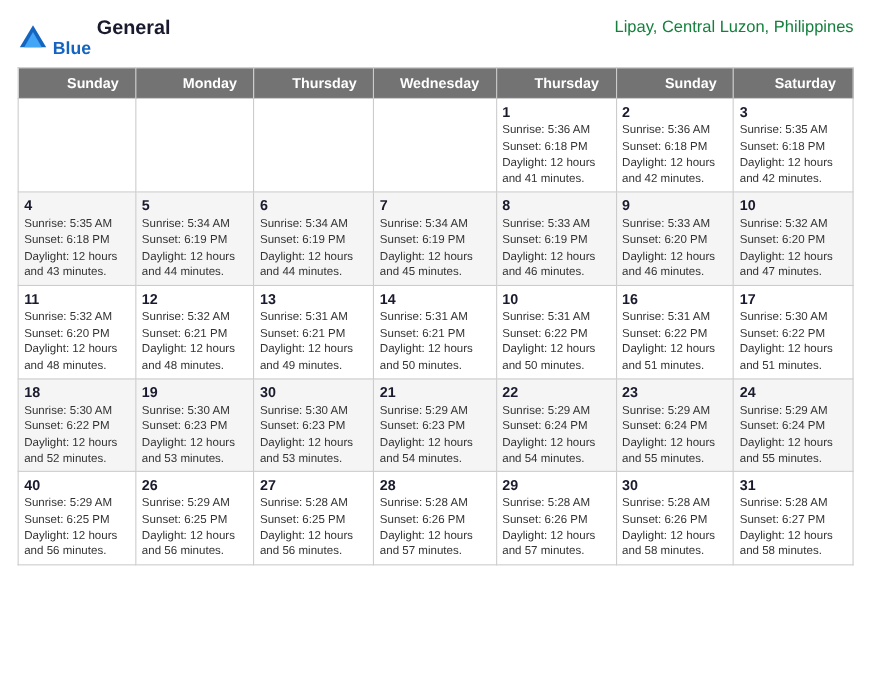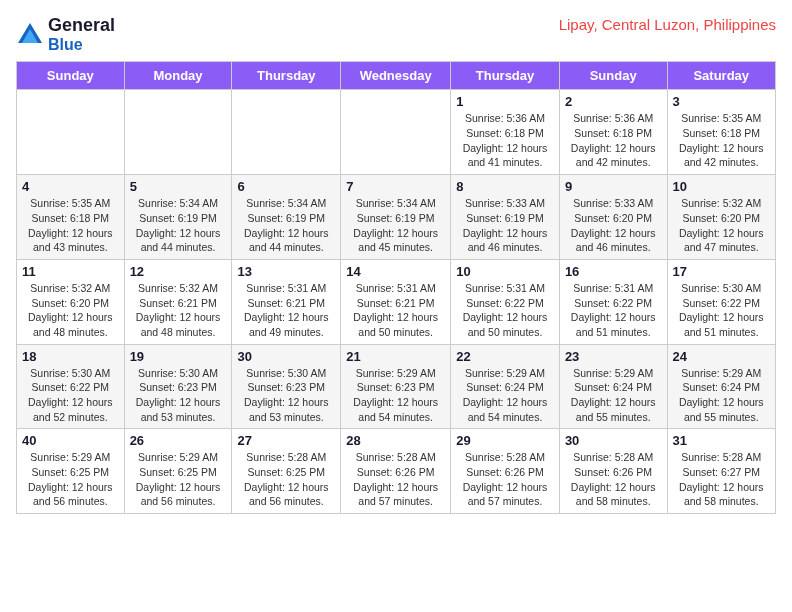--- a/index.html
+++ b/index.html
@@ -22,20 +22,21 @@
     }
     .logo-text {
       display: flex;
       flex-direction: column;
       line-height: 1.1;
     }
     .logo-general {
       font-size: 18px;
       font-weight: bold;
       color: #1a1a2e;
+      margin-left: 40px;
     }
     .logo-blue {
       font-size: 16px;
       font-weight: bold;
       color: #1565c0;
     }
     .logo-icon {
       width: 28px;
       height: 28px;
       margin-right: 4px;
@@ -43,32 +44,32 @@
     .title-section {
       text-align: right;
     }
     .main-title {
       font-size: 36px;
       font-weight: bold;
       color: #1a1a2e;
     }
     .subtitle {
       font-size: 15px;
-      color: #ef4444;
+      color: #15803d;
     }
     .calendar {
       width: 100%;
       border-collapse: collapse;
       font-size: 11px;
     }
     .calendar th {
-      background: #8b5cf6;
+      background: #737373;
       color: #fff;
-      padding: 6px 4px;
-      text-align: center;
+      padding: 6px 15px;
+      text-align: right;
       font-size: 13px;
       font-weight: bold;
       border: 1px solid #ccc;
     }
     .calendar td {
       border: 1px solid #ccc;
       padding: 4px 5px;
       vertical-align: top;
       width: 113px;
       min-height: 80px;
@@ -81,21 +82,20 @@
       font-weight: bold;
       font-size: 13px;
       color: #1a1a2e;
       display: block;
       margin-bottom: 2px;
     }
     .day-info {
       color: #333;
       font-size: 10.5px;
       line-height: 1.4;
-      text-align: center;
     }
     .empty-cell {
       background: #fff !important;
     }
   </style>
 </head>
 <body>
 
 <div class="header">
   <div class="logo">

